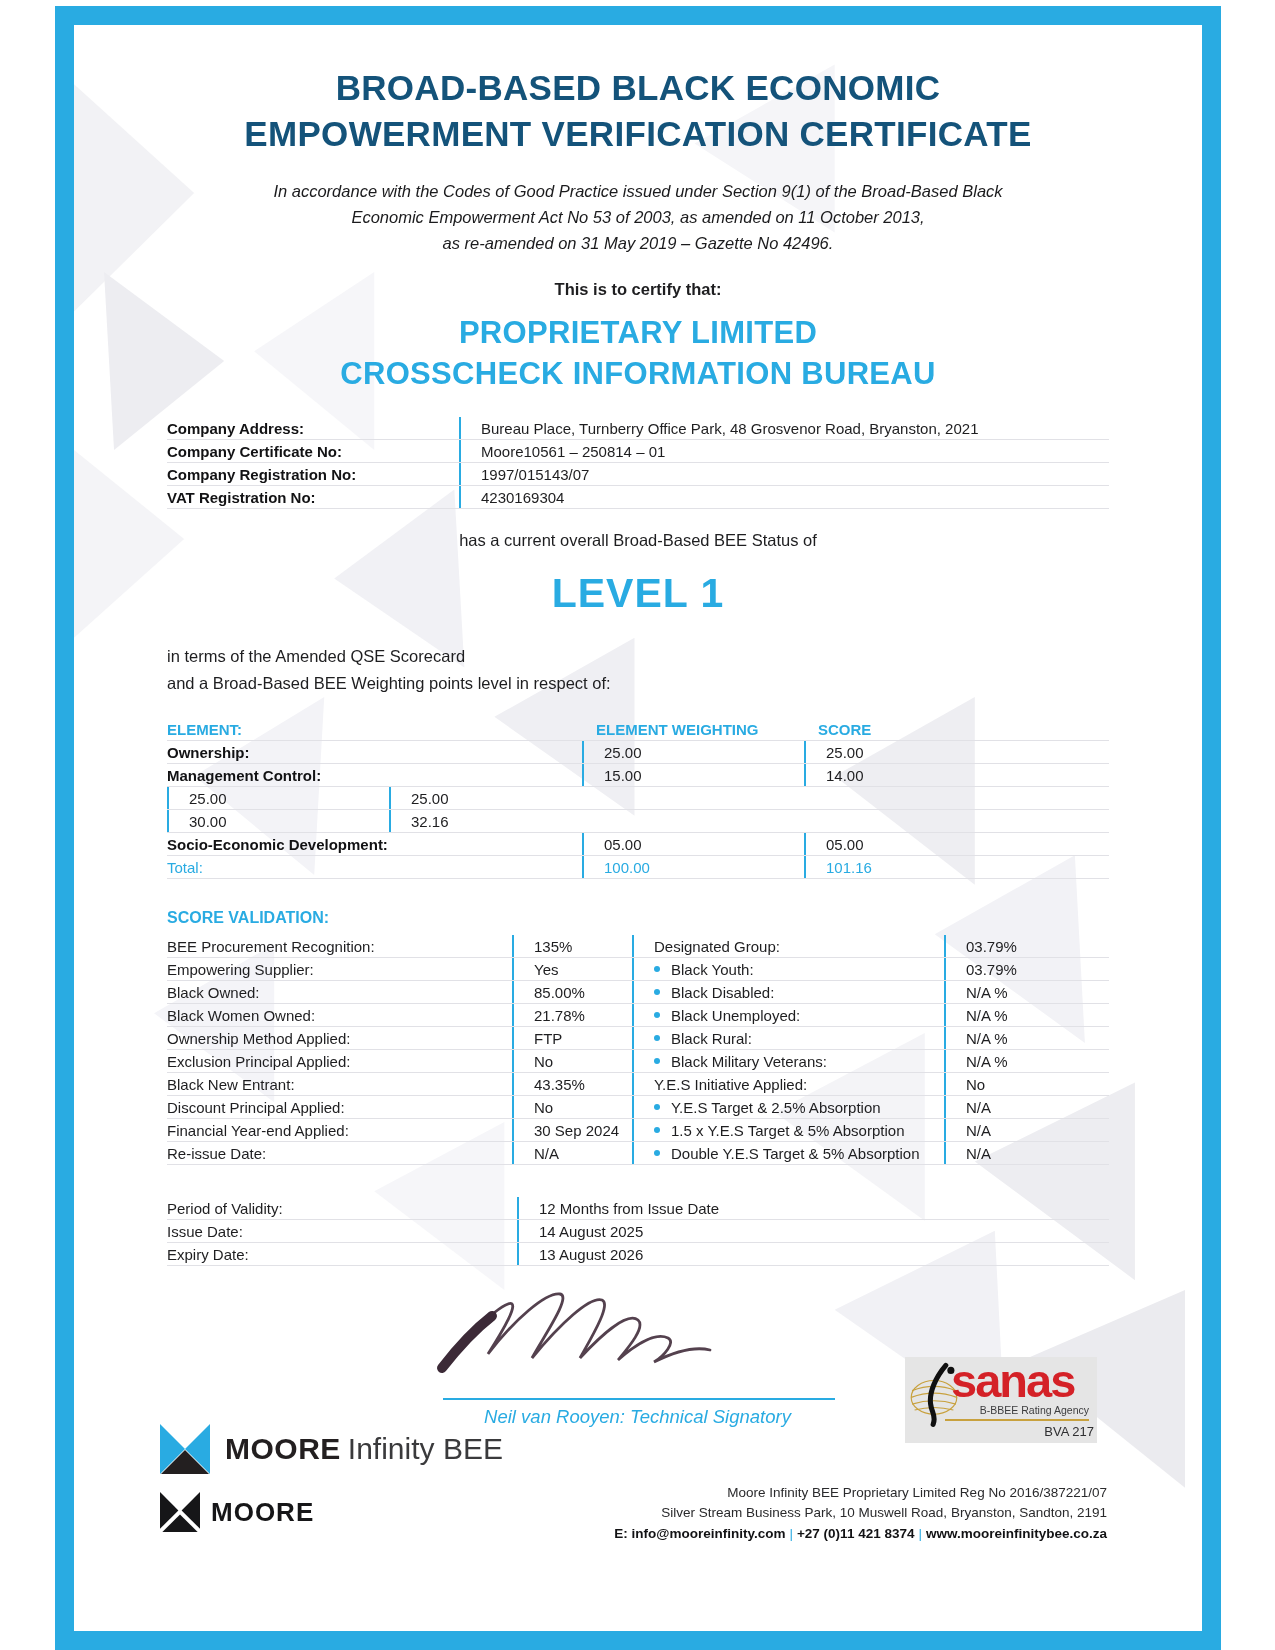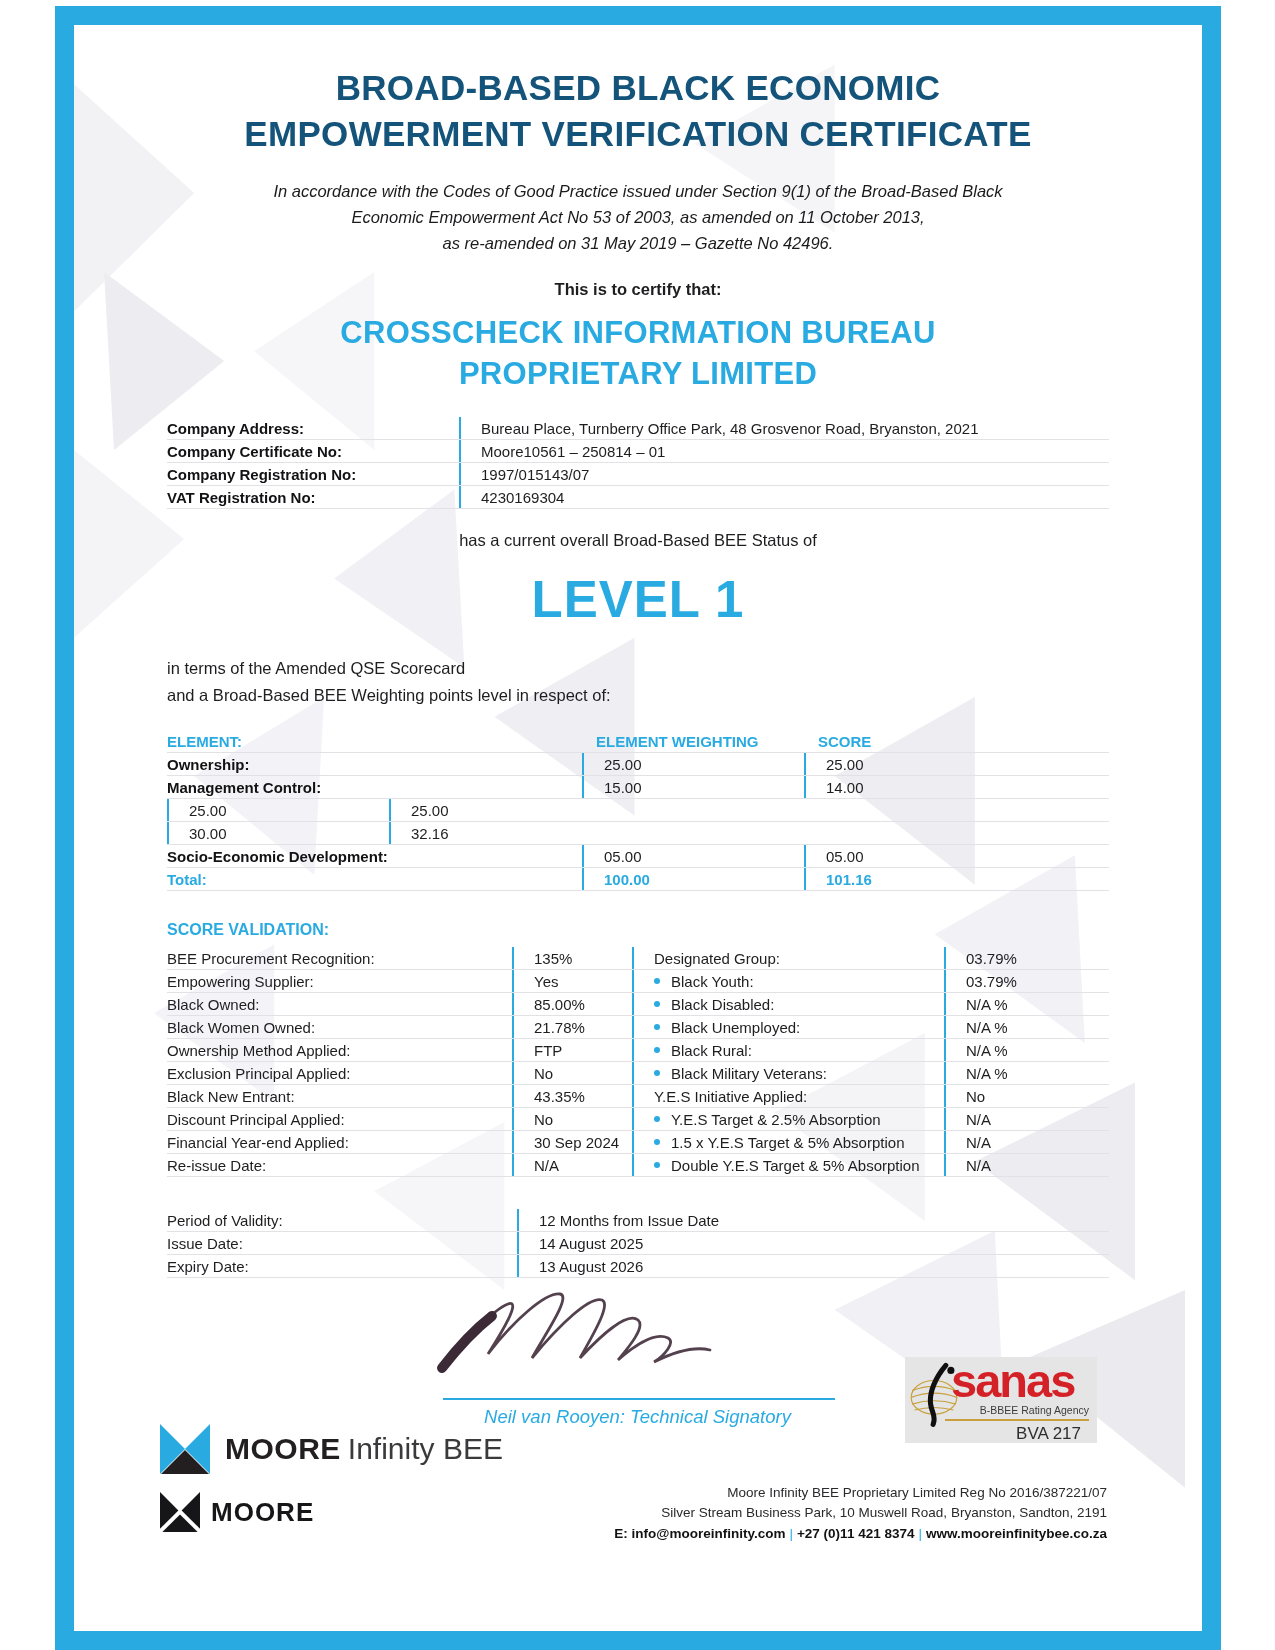--- a/index.html
+++ b/index.html
@@ -25,29 +25,29 @@
   .row{display:flex;align-items:stretch;min-height:23px;border-bottom:1px solid var(--sep);font-size:15px;}
   .cell{display:flex;align-items:center;padding:2px 0;}
   .vline{border-left:2px solid var(--accent);padding-left:20px;}
   .noline{border-left:2px solid transparent;padding-left:12px;}
 
   .company-tbl{margin-top:22px;}
   .company-tbl .lbl{width:292px;font-weight:bold;color:#121214;}
   .company-tbl .val{flex:1;}
 
   .status-line{margin-top:22px;font-size:16.5px;text-align:center;}
-  .level{margin-top:20px;font-size:51px;font-weight:800;color:var(--accent);text-align:center;letter-spacing:1px;}
+  .level{margin-top:20px;font-size:41px;font-weight:800;color:var(--accent);text-align:center;letter-spacing:1px;}
   .scorecard{margin-top:26px;font-size:16.5px;line-height:1.62;}
 
   .element-tbl{margin-top:22px;}
   .element-tbl .lbl{width:415px;font-weight:bold;color:#121214;}
   .element-tbl .w{width:222px;}
   .element-tbl .s{flex:1;}
   .element-tbl .hdr .cell{color:var(--accent);font-weight:bold;}
-  .element-tbl .total .cell{color:var(--accent);font-weight:bold;}
+  .element-tbl .total .cell{color:var(--accent);font-weight:normal;}
 
   .validation{margin-top:30px;}
   .val-heading{font-size:16px;font-weight:bold;color:var(--accent);margin-bottom:8px;}
   .validation .llbl{width:345px;}
   .validation .lval{width:120px;}
   .validation .rgrp{width:312px;}
   .validation .rval{flex:1;}
   .dot{width:6px;height:6px;border-radius:50%;background:var(--accent);margin-right:11px;flex:none;}
 
   .validity{margin-top:32px;}
@@ -59,21 +59,21 @@
   .sig-caption{position:absolute;left:0;right:0;top:1406px;text-align:center;font-size:18.5px;font-style:italic;color:var(--accent);z-index:2;}
 
   .moore-infinity{position:absolute;left:160px;top:1424px;display:flex;align-items:center;gap:15px;z-index:2;}
   .mi-text{font-size:30px;color:#3a3a3c;}
   .mi-text b{color:#231F20;font-weight:800;letter-spacing:.5px;margin-right:7px;}
 
   .sanas{position:absolute;left:905px;top:1357px;width:192px;height:86px;background:#e5e5e5;z-index:2;}
   .sanas-word{position:absolute;left:46px;top:0px;font-size:47px;font-weight:bold;color:#D42127;letter-spacing:-2px;line-height:1;}
   .sanas-tag{position:absolute;right:8px;top:47px;font-size:10.5px;color:#3c3c3e;}
   .sanas-goldline{position:absolute;left:40px;right:8px;top:62px;height:2px;background:#C8A13E;}
-  .sanas-code{position:absolute;right:16px;top:67px;font-size:17px;color:#2f2f31;}
+  .sanas-code{position:absolute;right:3px;top:67px;font-size:13px;color:#2f2f31;}
   .sanas-swoosh{position:absolute;left:2px;top:4px;}
 
   .moore-footer{position:absolute;left:160px;top:1492px;display:flex;align-items:center;gap:11px;z-index:2;}
   .mf-text{font-size:26px;font-weight:700;color:#161618;letter-spacing:1px;}
 
   .footer-text{position:absolute;right:168px;top:1483px;text-align:right;font-size:13.5px;line-height:1.5;color:#2a2a2c;z-index:2;}
   .footer-text .contact{font-weight:bold;color:#121214;}
   .footer-text .pipe{color:var(--accent);font-weight:normal;padding:0 4px;}
 </style>
 </head>
@@ -109,22 +109,22 @@
 
       <div class="intro">
         <div>In accordance with the Codes of Good Practice issued under Section 9(1) of the Broad-Based Black</div>
         <div>Economic Empowerment Act No 53 of 2003, as amended on 11 October 2013,</div>
         <div>as re-amended on 31 May 2019 – Gazette No 42496.</div>
       </div>
 
       <div class="certify">This is to certify that:</div>
 
       <div class="company-name">
+        <div>PROPRIETARY LIMITED</div>
         <div>CROSSCHECK INFORMATION BUREAU</div>
-        <div>PROPRIETARY LIMITED</div>
       </div>
 
       <div class="tbl company-tbl">
         <div class="row">
           <div class="cell lbl">Company Address:</div>
           <div class="cell val vline">Bureau Place, Turnberry Office Park, 48 Grosvenor Road, Bryanston, 2021</div>
         </div>
         <div class="row">
           <div class="cell lbl">Company Certificate No:</div>
           <div class="cell val vline">Moore10561 – 250814 – 01</div>

